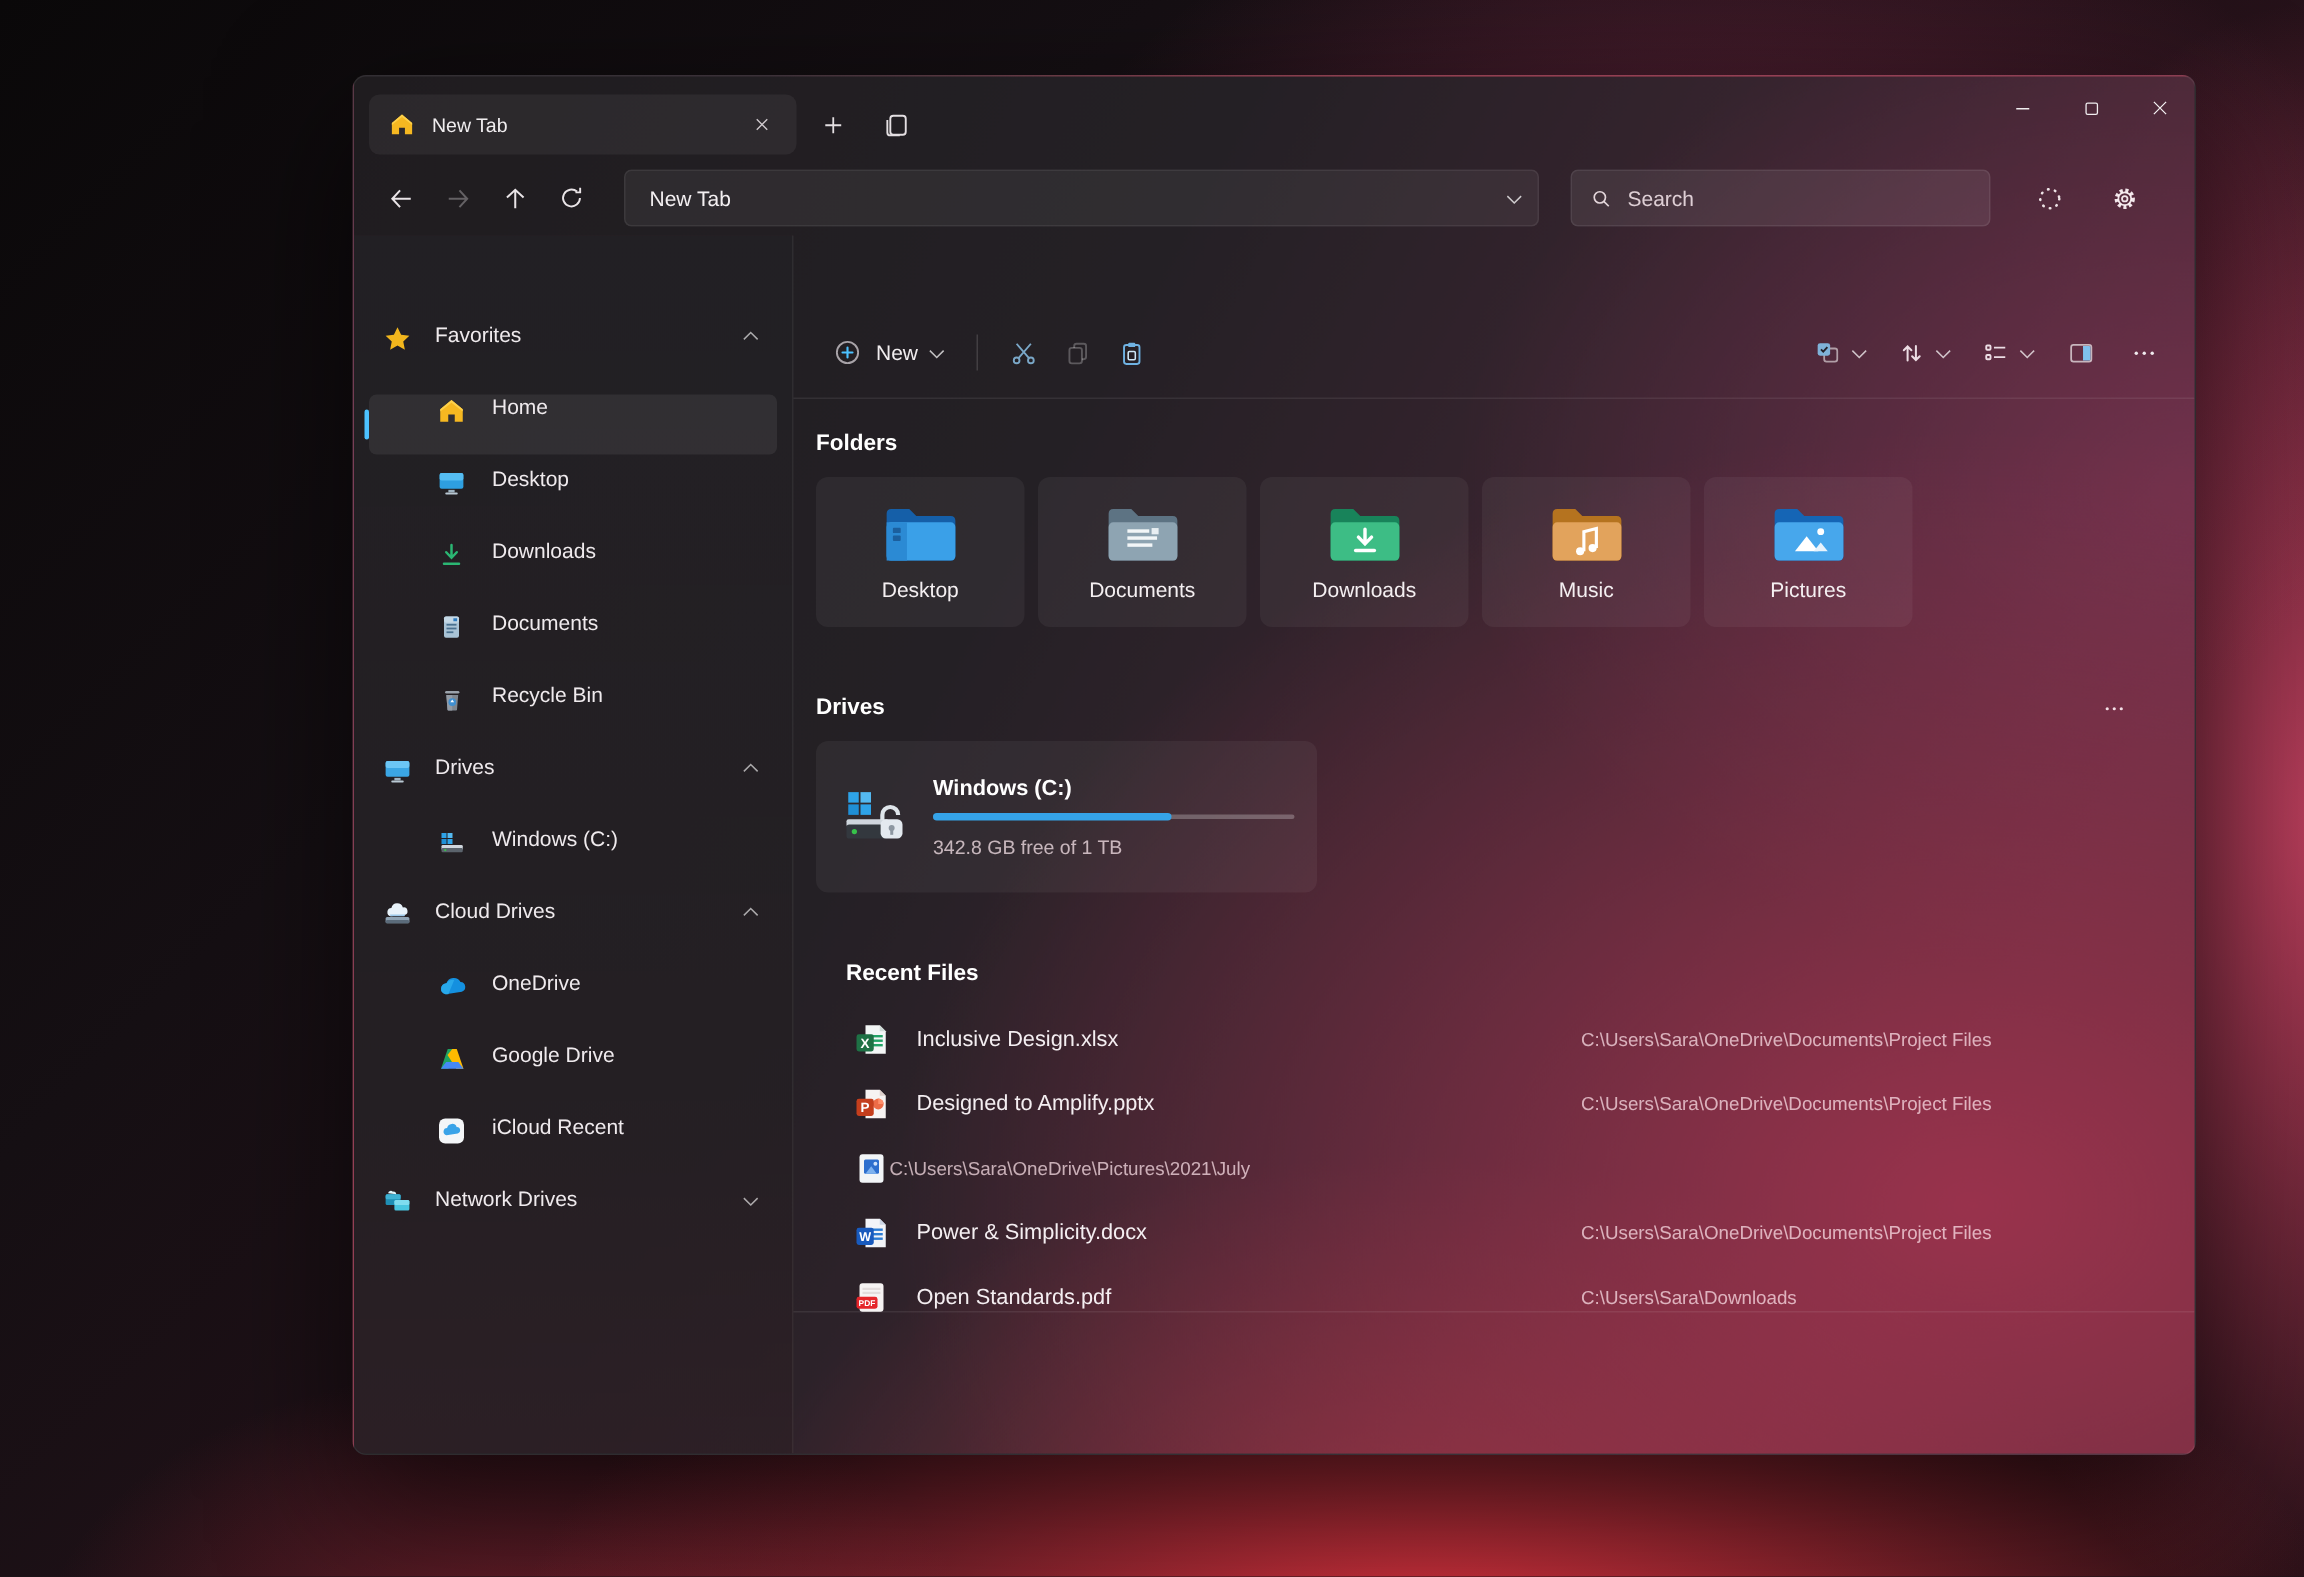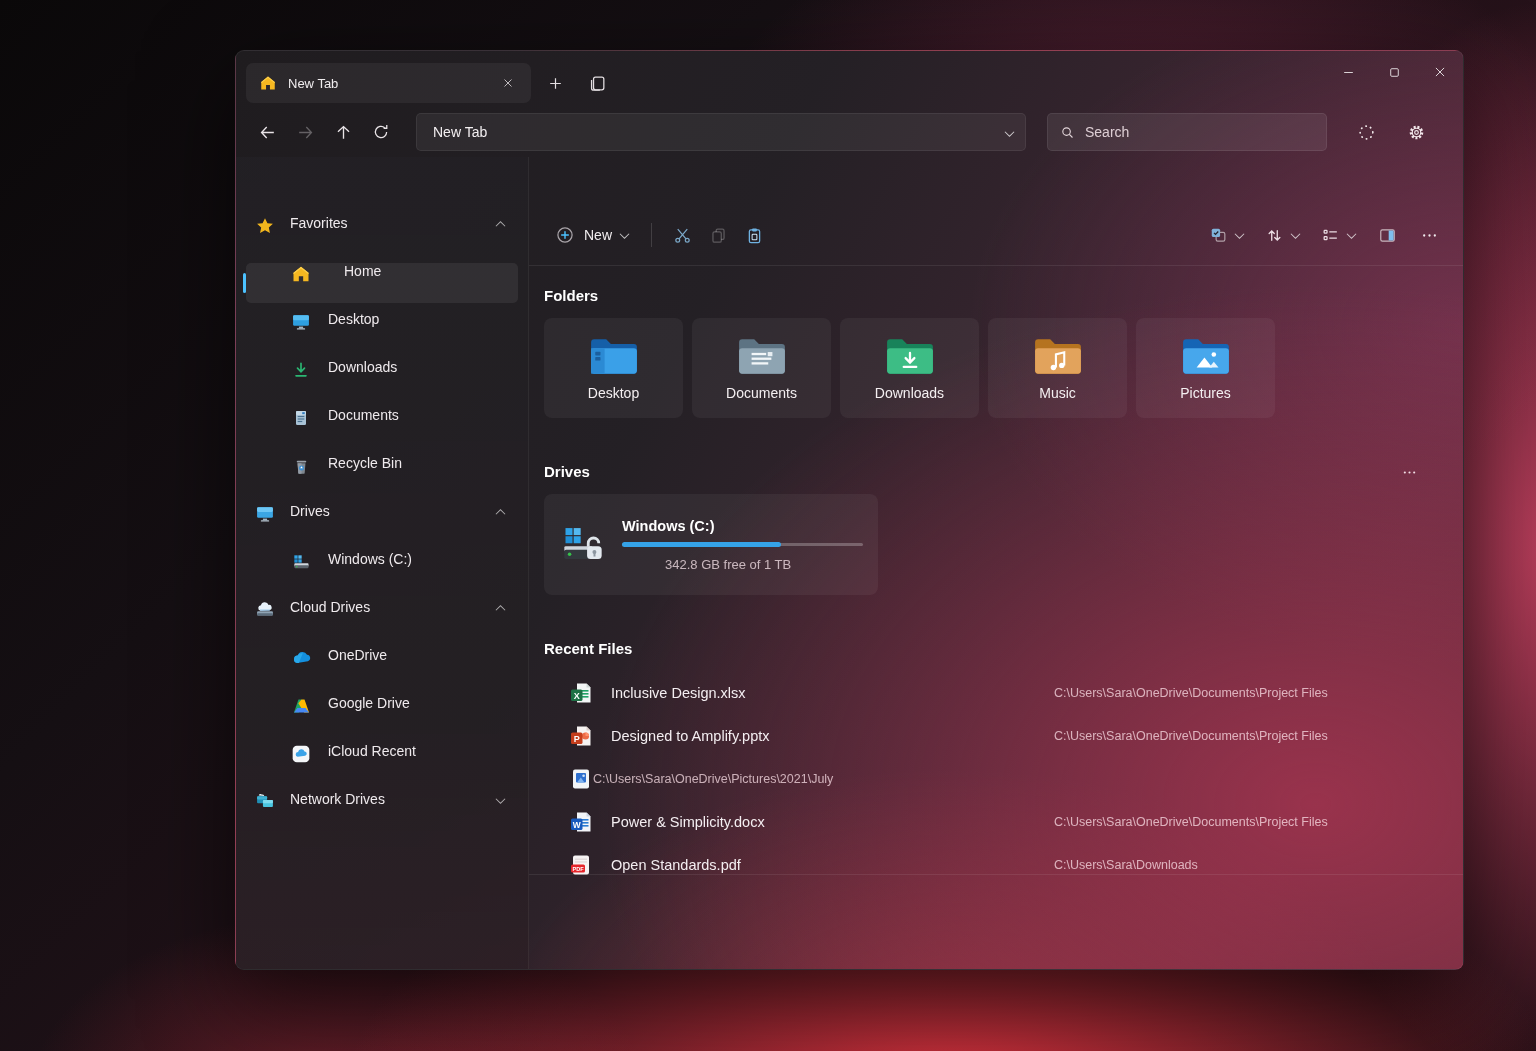--- a/index.html
+++ b/index.html
@@ -56,21 +56,21 @@
   .app-body { flex:1; display:flex; min-height:0; }
   .sidebar { width:293px; flex:none; padding-top:58px; position:relative;
     border-right:1px solid rgba(255,255,255,.06);
     background:linear-gradient(180deg, rgba(34,32,36,.92) 0%, rgba(36,31,35,.88) 70%, rgba(45,31,37,.82) 100%); }
   .side-row { height:40px; margin:0 10px 8px; border-radius:5px; display:flex; align-items:flex-start;
     padding:0 14px 0 8px; position:relative; color:#efeaed; font-size:14px; }
   .side-row .ic { width:22px; height:22px; flex:none; display:flex; align-items:center; justify-content:center; }
   .side-row .lbl { margin-left:14px; flex:1; white-space:nowrap; }
   .side-row.child { padding-left:44px; }
   .side-row.child .lbl { margin-left:16px; }
-  .side-row.selected { background:rgba(255,255,255,.07);gap:16px; }
+  .side-row.selected { background:rgba(255,255,255,.07); }
   .side-row .pill { position:absolute; left:-3px; top:10px; width:3px; height:20px; border-radius:2px; background:#4cc2ff; }
   .side-row .chev-box { color:rgba(255,255,255,.62); margin-left:8px; }
   .chev { width:7px; height:7px; border-right:1.6px solid currentColor; border-bottom:1.6px solid currentColor; display:inline-block; }
   .chev.down { transform:rotate(45deg) translate(-1px,-1px); }
   .chev.up { transform:rotate(-135deg) translate(-1px,-1px); }
   
   .content { flex:1; position:relative; min-width:0; display:flex; flex-direction:column; }
   .toolbar { height:109px; flex:none; display:flex; align-items:flex-end; padding:0 16px 12px 15px;
     border-bottom:1px solid rgba(255,255,255,.08); }
   .new-btn { height:36px; border-radius:5px; display:flex; align-items:center; gap:9px; padding:0 11px; color:#f1edef; font-size:14px; }
@@ -88,22 +88,22 @@
   .tile { width:139px; height:100px; border-radius:8px; background:rgba(255,255,255,.05);
     display:flex; flex-direction:column; align-items:center; justify-content:center; gap:8px; }
   .tile .tlabel { font-size:14px; color:#f4eff1; }
   .h-drives { margin-top:44px; }
   .drive-card { margin-top:12px; width:334px; height:101px; border-radius:8px; background:rgba(255,255,255,.05);
     display:flex; align-items:center; padding:0 20px 0 18px; gap:18px; }
   .drive-info { flex:1; }
   .drive-name { font-size:14.5px; font-weight:700; color:#fff; }
   .drive-track { margin:9px 0 11px; width:241px; height:3px; border-radius:2px; background:rgba(255,255,255,.25); position:relative; }
   .drive-fill { position:absolute; left:0; top:-1px; height:5px; border-radius:3px; background:#35a3e8; }
-  .drive-free { font-size:13px; color:rgba(255,235,241,.72);margin-left:43px; }
-  .h-recent { margin-top:44px; }
+  .drive-free { font-size:13px; color:rgba(255,235,241,.72); }
+  .h-recent { margin-top:44px;margin-left:20px; }
   .recent-list { margin-top:12px; }
   .file-row { height:43px; display:flex; align-items:center; border-radius:5px; }
   .file-row .fic { width:24px; height:24px; margin-left:25px; flex:none; }
   .file-name { margin-left:18px; width:443px; font-size:14.5px; color:#f4eef1; white-space:nowrap; overflow:hidden; }
   .file-path { font-size:12.5px; color:rgba(255,228,236,.72); white-space:nowrap; }
   .bottom-divider { position:absolute; left:0; right:0; bottom:94px; height:1px; background:rgba(255,255,255,.08); }
   svg { display:block; }
 </style>
 </head>
 <body>

